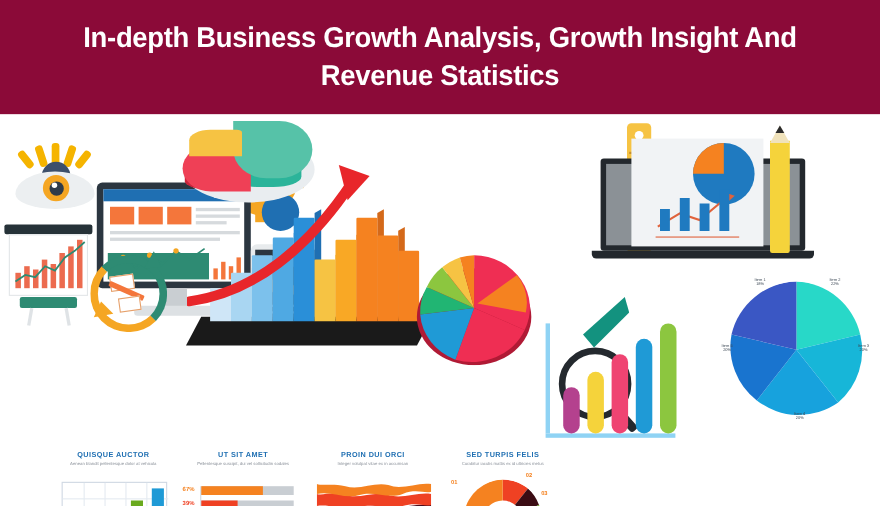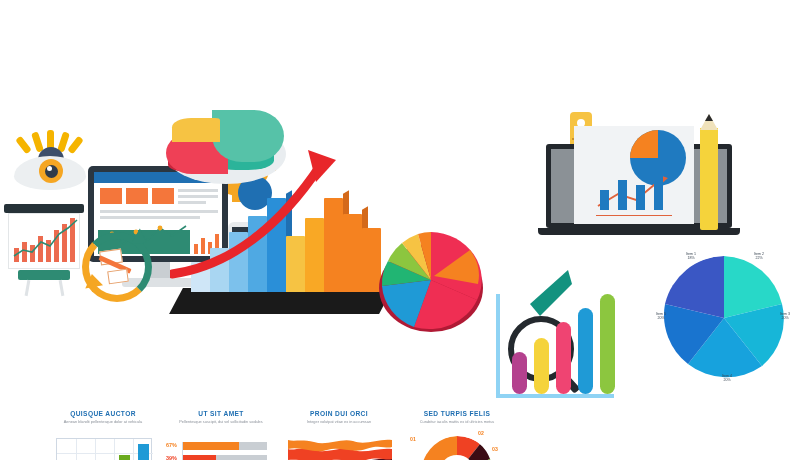--- a/index.html
+++ b/index.html
@@ -160,20 +160,23 @@
   .donut-wrap { position:absolute; left:18px; top:26px; width:74px; height:74px; }
   .donut { position:absolute; left:0; top:0; width:74px; height:74px; border-radius:50%; }
   .donut-hole { position:absolute; left:19px; top:19px; width:36px; height:36px; border-radius:50%; background:#fff; }
   .d-lab { position:absolute; font-size:5.2px; font-weight:bold; color:#f58220; }
 </style>
 </head>
 <body>
 
 <div id="page">
 
+  <div id="header-banner">
+    <div id="header-title">In-depth Business Growth Analysis, Growth Insight And Revenue Statistics</div>
+  </div>
 
   <div id="collage">
 
     <div class="abs" id="eye-icon-group">
       <div class="lash" style="left:6px;top:4px;width:7px;height:18px;transform:rotate(-38deg);"></div>
       <div class="lash" style="left:20px;top:0px;width:7px;height:20px;transform:rotate(-18deg);"></div>
       <div class="lash" style="left:33px;top:-2px;width:7px;height:21px;"></div>
       <div class="lash" style="left:46px;top:0px;width:7px;height:20px;transform:rotate(18deg);"></div>
       <div class="lash" style="left:58px;top:4px;width:7px;height:18px;transform:rotate(38deg);"></div>
       <div class="eye-cap"></div>

